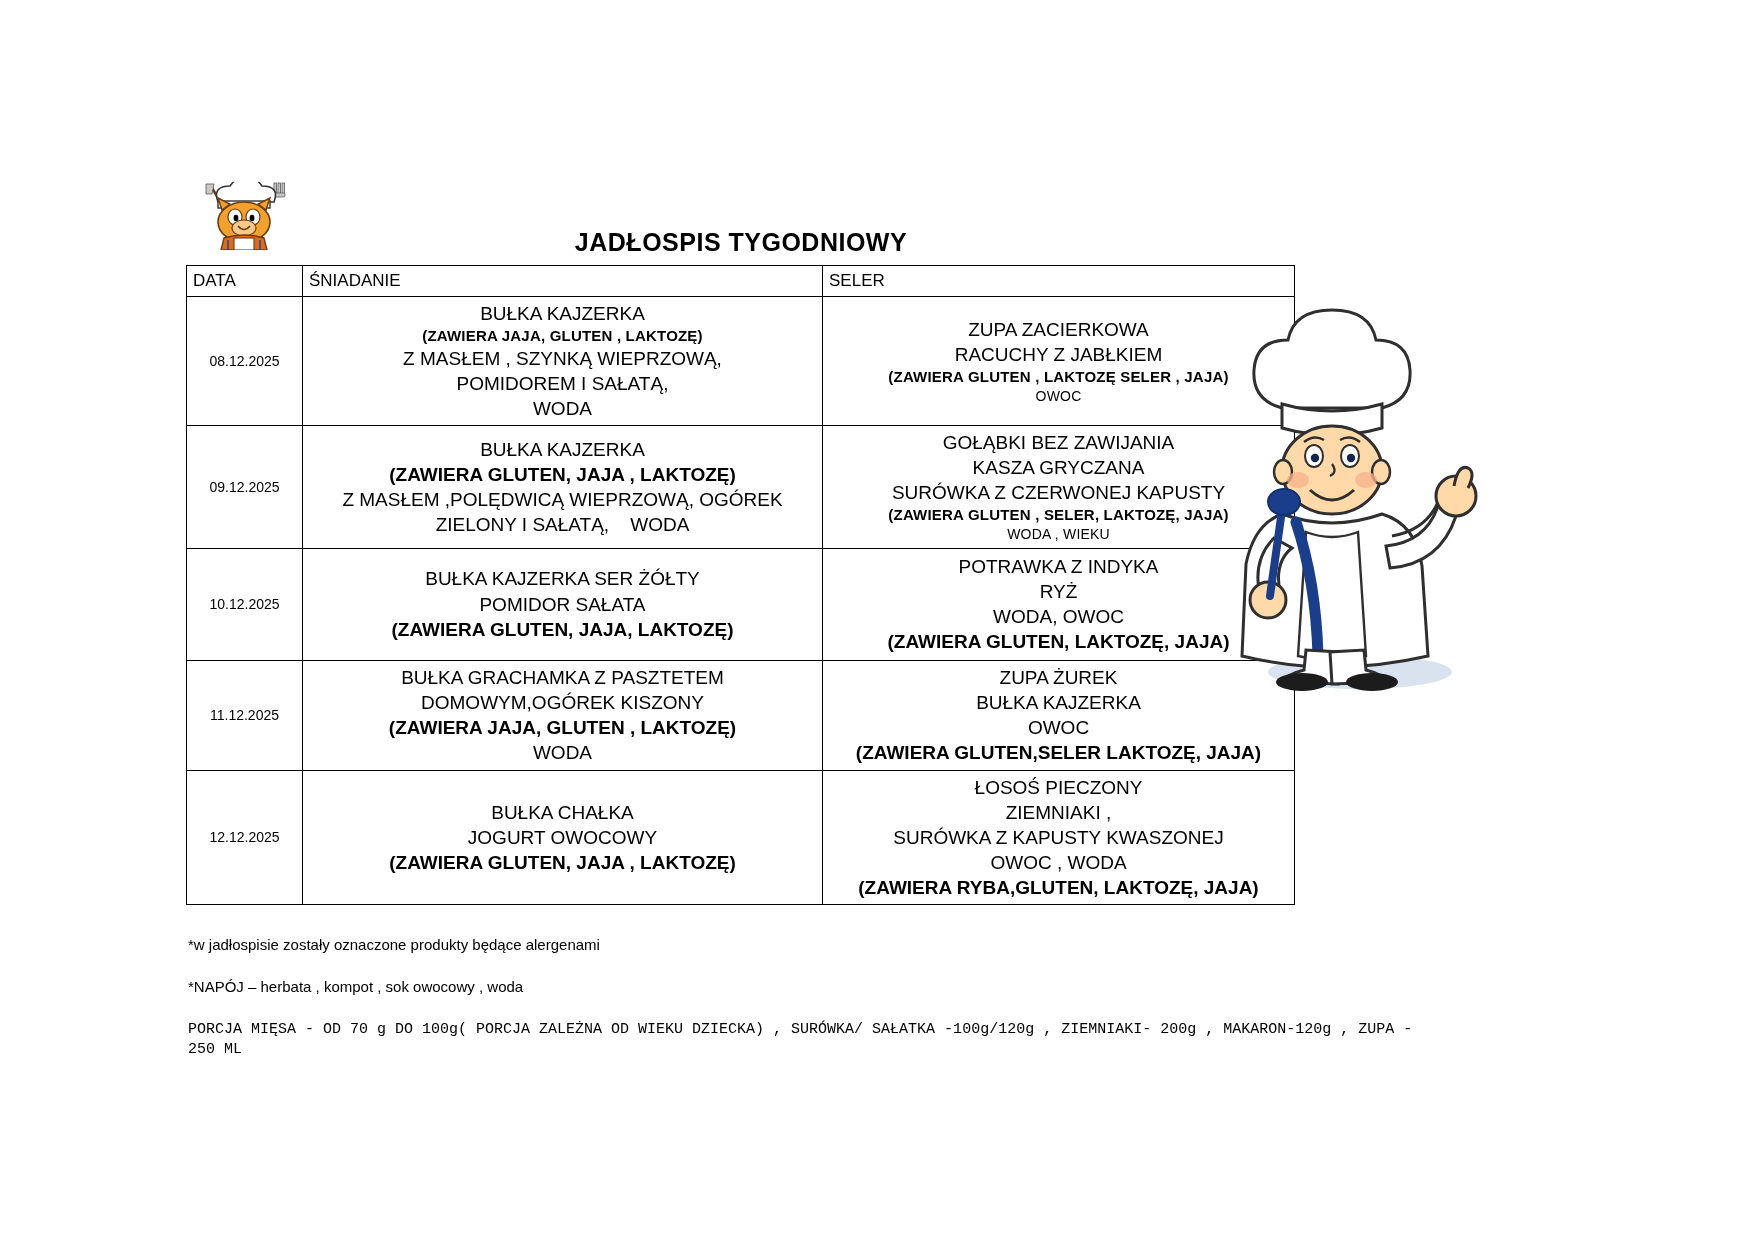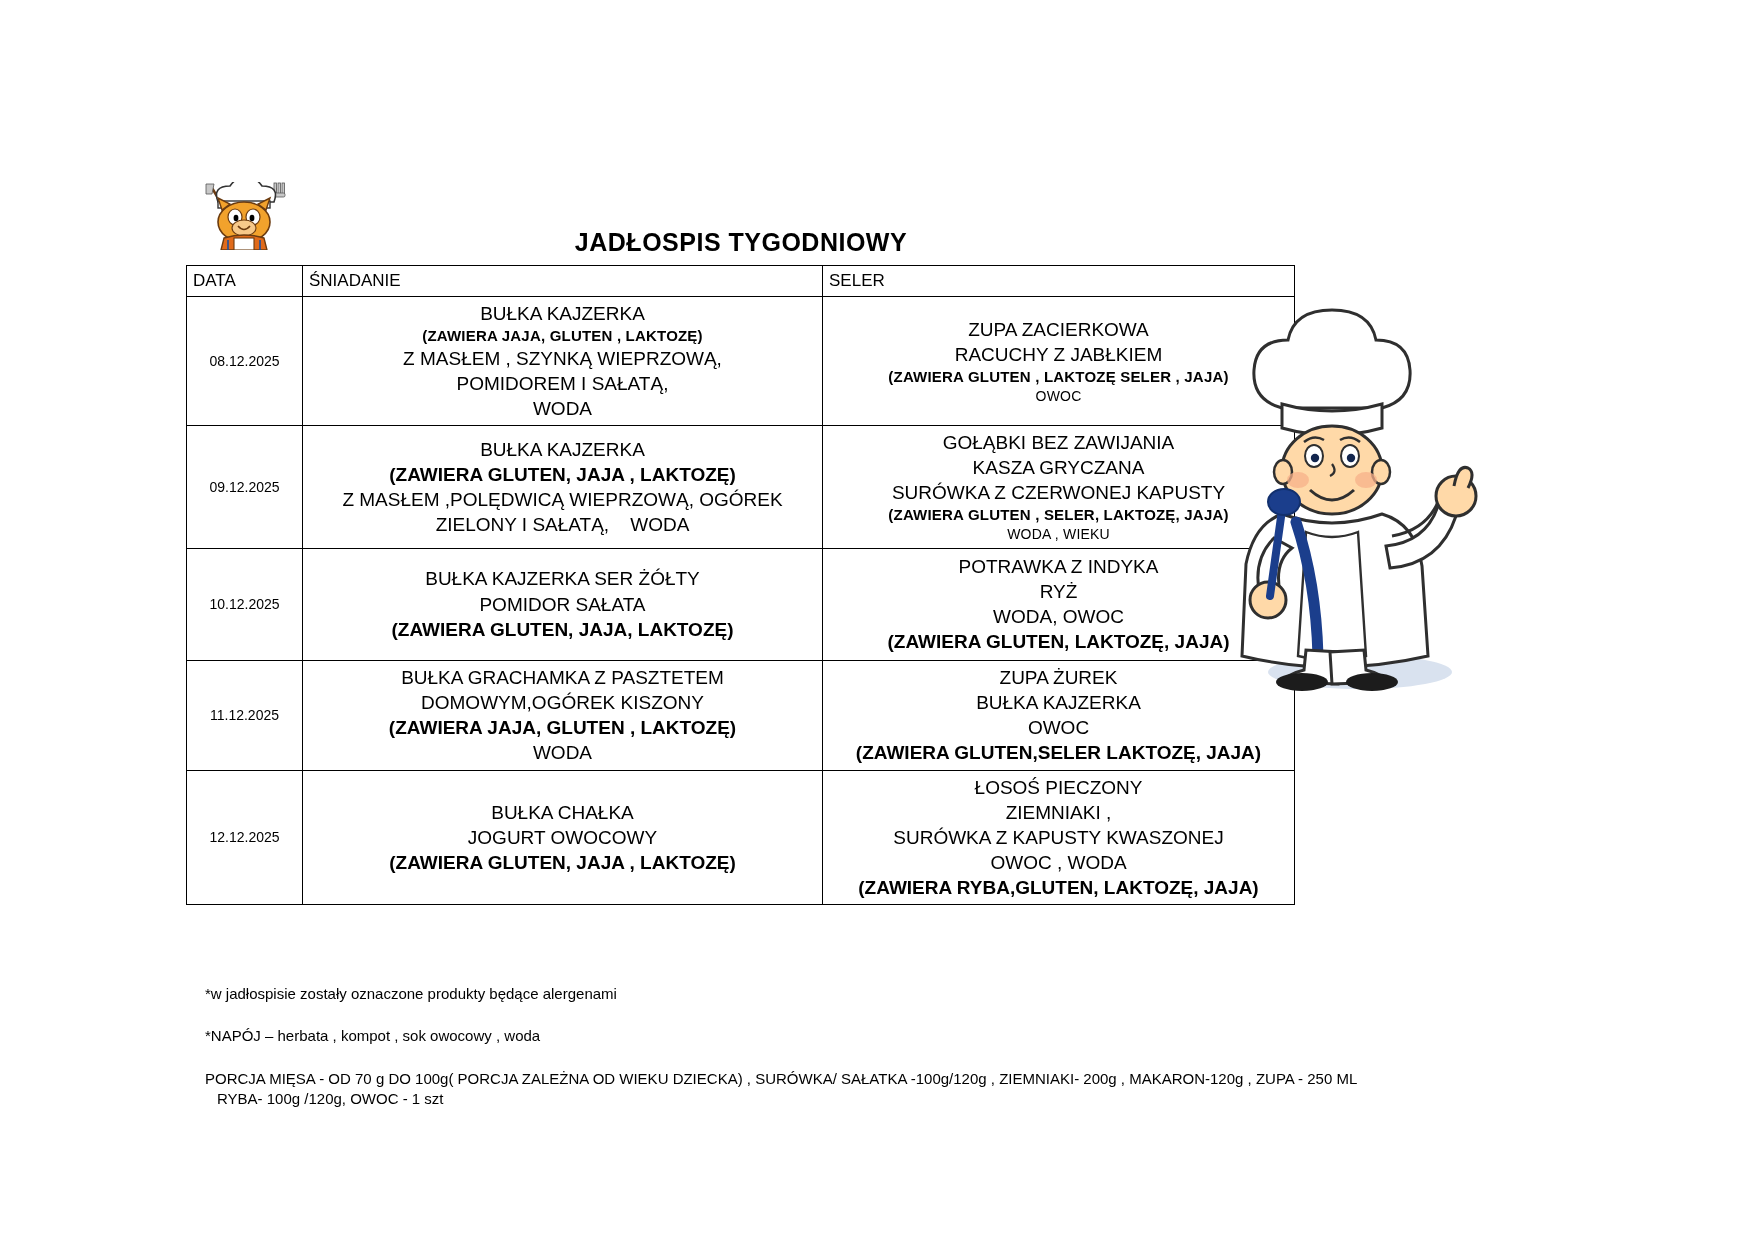--- a/index.html
+++ b/index.html
@@ -93,31 +93,31 @@
     letter-spacing: 0.2px;
   }
   .meal-line.bold {
     font-weight: bold;
   }
 
   
   .notes {
     position: absolute;
     left: 188px;
-    top: 984px;
+    top: 935px;
     width: 1250px;
-    margin-left: 17px;
   }
   .note {
     font-size: 15px;
     margin-bottom: 22px;
     line-height: 1.35;
   }
   .note.portion {
     margin-bottom: 0;
+    font-family: Liberation Mono, monospace;
   }
   .note .indent {
     display: block;
     padding-left: 12px;
   }
 
   
   .chef {
     position: absolute;
     left: 1210px;
@@ -261,21 +261,20 @@
           </td>
         </tr>
       </tbody>
   </table>
 
   <div class="notes">
     <div class="note">*w jadłospisie zostały oznaczone produkty będące alergenami</div>
     <div class="note">*NAPÓJ – herbata , kompot , sok owocowy , woda</div>
     <div class="note portion">
       <span>PORCJA MIĘSA - OD 70 g DO 100g( PORCJA ZALEŻNA OD WIEKU DZIECKA) , SURÓWKA/ SAŁATKA -100g/120g , ZIEMNIAKI- 200g , MAKARON-120g , ZUPA - 250 ML</span>
-      <span class="indent">RYBA- 100g /120g, OWOC - 1 szt</span>
     </div>
   </div>
 
   <div class="chef">
     <svg viewBox="0 0 320 400" width="320" height="400" xmlns="http://www.w3.org/2000/svg">
 
       <ellipse cx="150" cy="372" rx="92" ry="17" fill="#d9e2ef"></ellipse>
 
       <path d="M72 108 q-30 -8 -28 -38 q2 -30 34 -30 q6 -30 44 -30 q38 0 44 30 q32 0 34 30 q2 30 -28 38 z" fill="#ffffff" stroke="#2f2f2f" stroke-width="3"></path>
       <path d="M72 104 q50 14 100 0 l0 24 q-50 14 -100 0 z" fill="#ffffff" stroke="#2f2f2f" stroke-width="3"></path>

